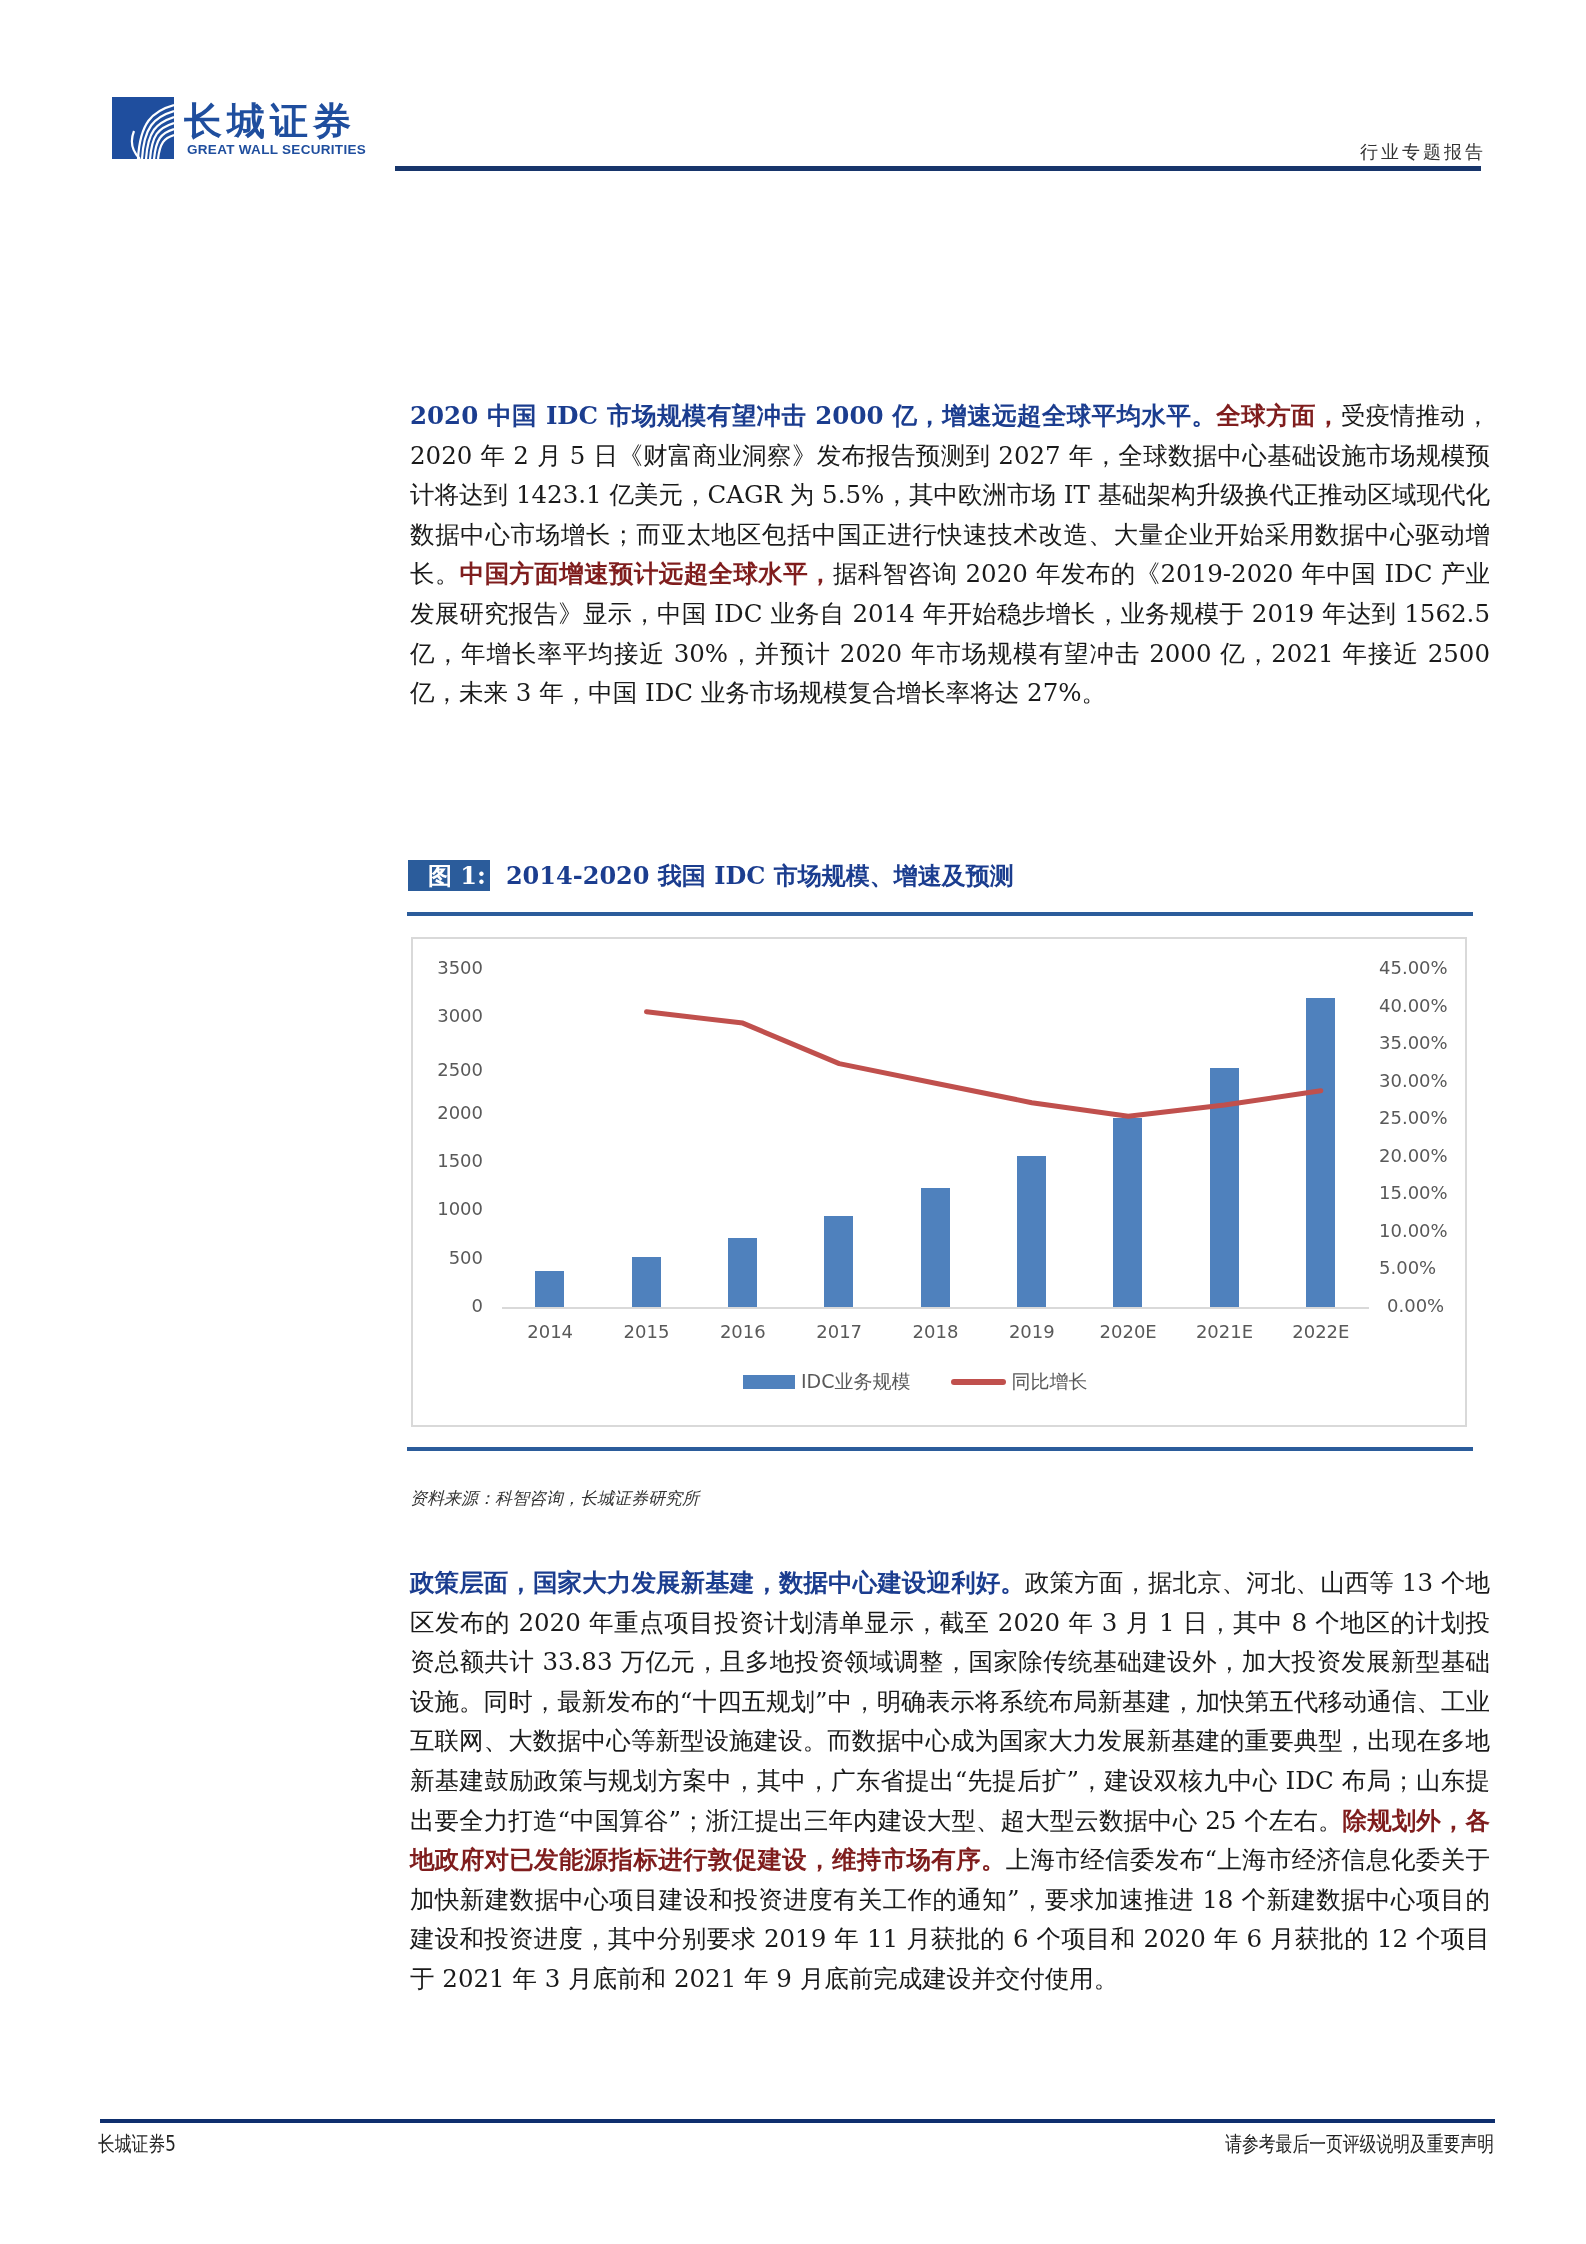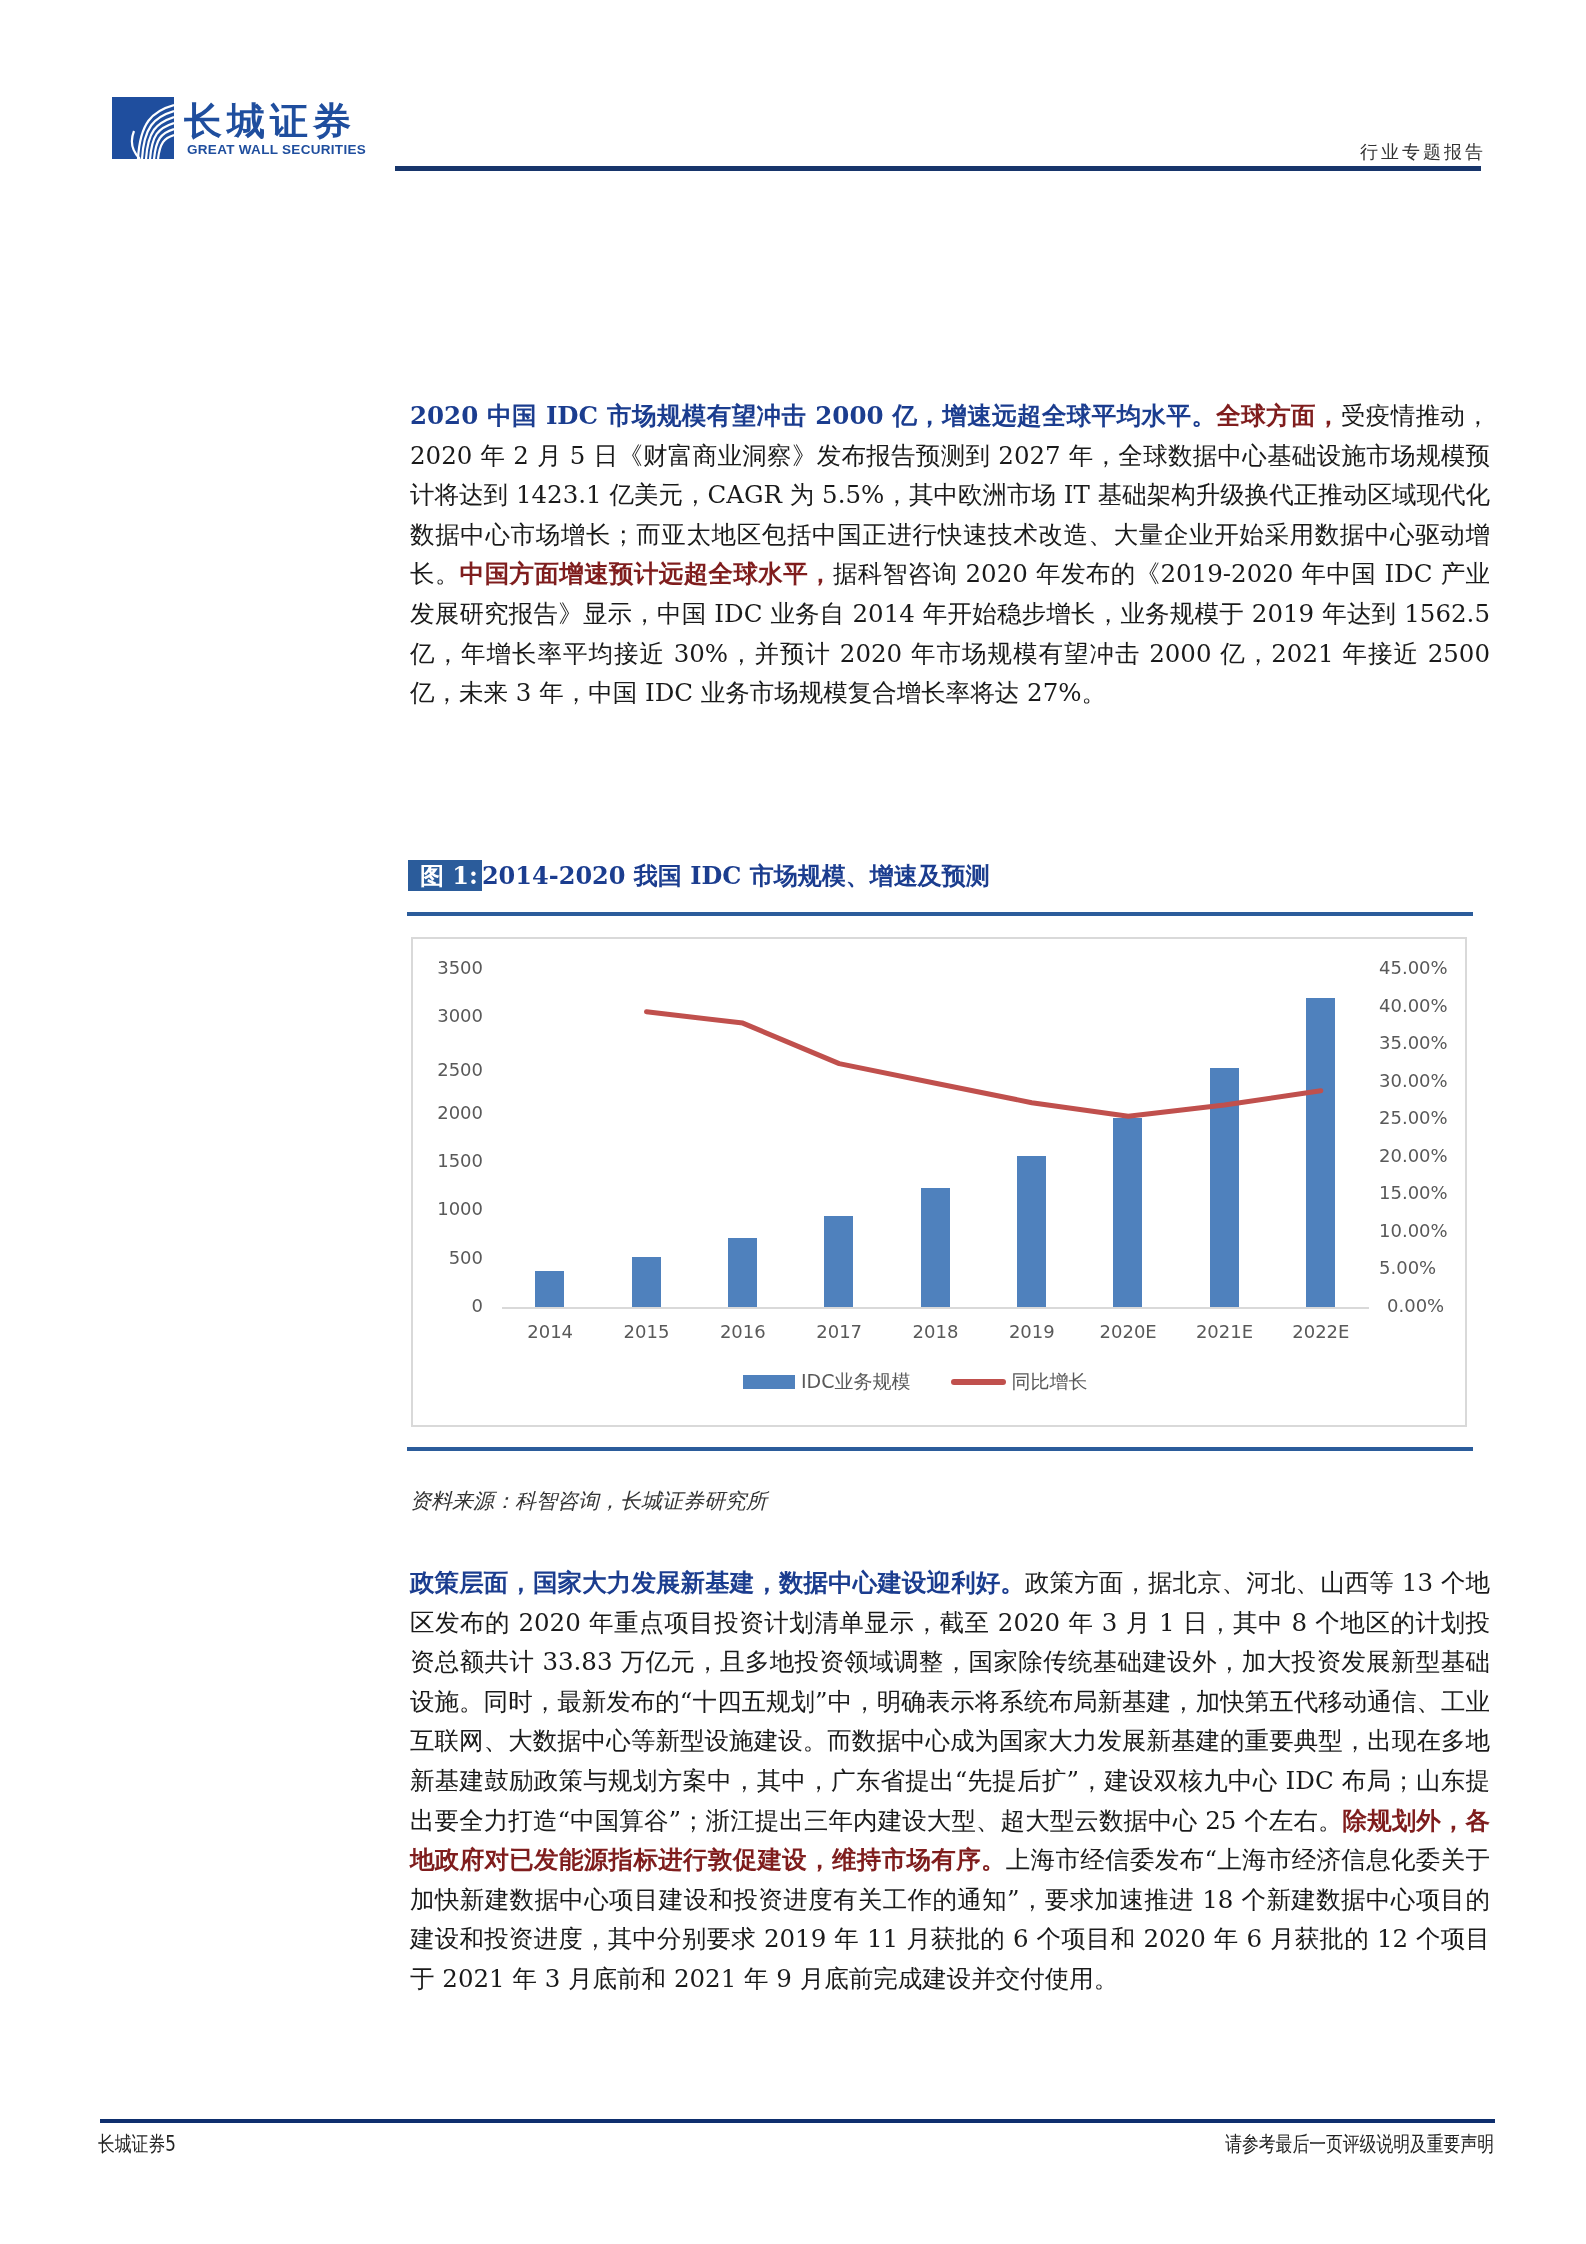--- a/index.html
+++ b/index.html
@@ -26,25 +26,25 @@
   .para { left: 410px; width: 1080px; font-size: 24.5px; line-height: 39.6px; text-align: justify;
           font-family: "DejaVu Serif", "Liberation Serif", serif; color: #1a1a1a; }
   .para .hl { color: #1b3d8f; font-weight: bold; }
   .para .bk { font-weight: bold; color: #7f1d1d; }
   .p1 { top: 396px; }
   .p2 { top: 1563px; }
 
   
   .fig-cap { left: 408px; top: 860px; font-weight: bold; font-size: 24px; color: #1b3d8f;
              font-family: "DejaVu Serif", "Liberation Serif", serif; }
-  .fig-cap .label { background: #2b5c9b; color: #fff; padding: 1px 4px 1px 12px; margin-right: 0; }
+  .fig-cap .label { background: #2b5c9b; color: #fff; padding: 1px 4px 1px 20px; margin-right: 16px; }
   .cap-rule { left: 407px; top: 912px; width: 1066px; height: 4px; background: #2b5c9b; }
   .chart-frame { left: 411px; top: 937px; width: 1056px; height: 490px; border: 2px solid #d9d9d9; box-sizing: border-box; background: #fff; }
   .src-rule { left: 407px; top: 1447px; width: 1066px; height: 4px; background: #2b5c9b; }
-  .source { left: 410px; top: 1487px; font-style: italic; font-size: 21px; color: #333;
+  .source { left: 410px; top: 1487px; font-style: italic; font-size: 17px; color: #333;
             font-family: "DejaVu Serif", "Liberation Serif", serif; }
 
   
   .tick { position: absolute; font-family: "DejaVu Sans", "Liberation Sans", sans-serif; font-size: 18px; color: #595959; }
   .ytl { text-align: right; width: 70px; }
   .ytr { text-align: left; }
   .xt { text-align: center; width: 90px; }
   .bar { position: absolute; background: #4f81bd; width: 29px; }
   .baseline { position: absolute; height: 2px; background: #d9d9d9; }
   .legend { position: absolute; display: flex; align-items: center; font-family: "DejaVu Sans", sans-serif; font-size: 19px; color: #595959; }

